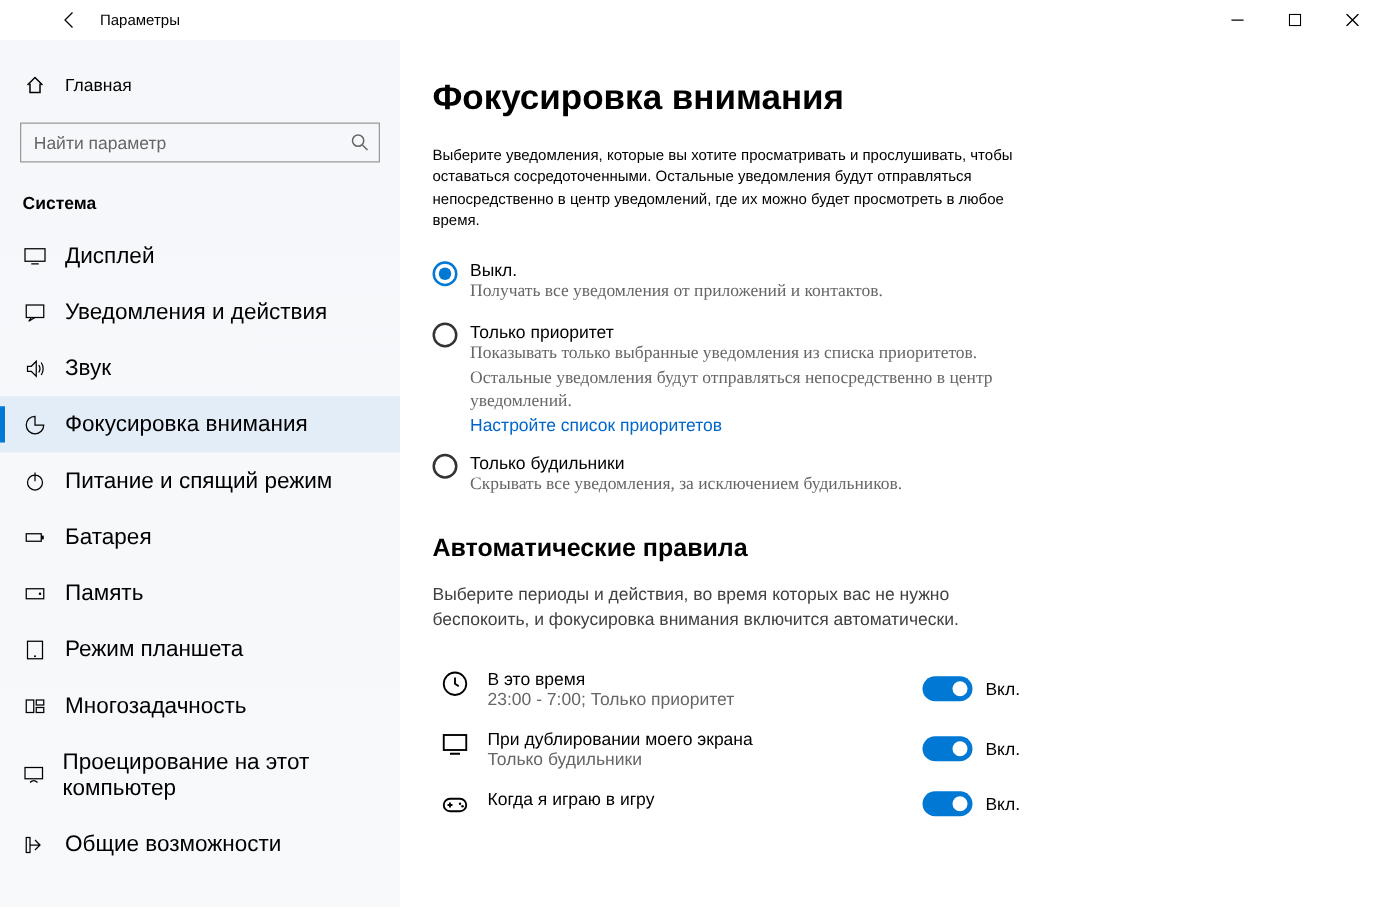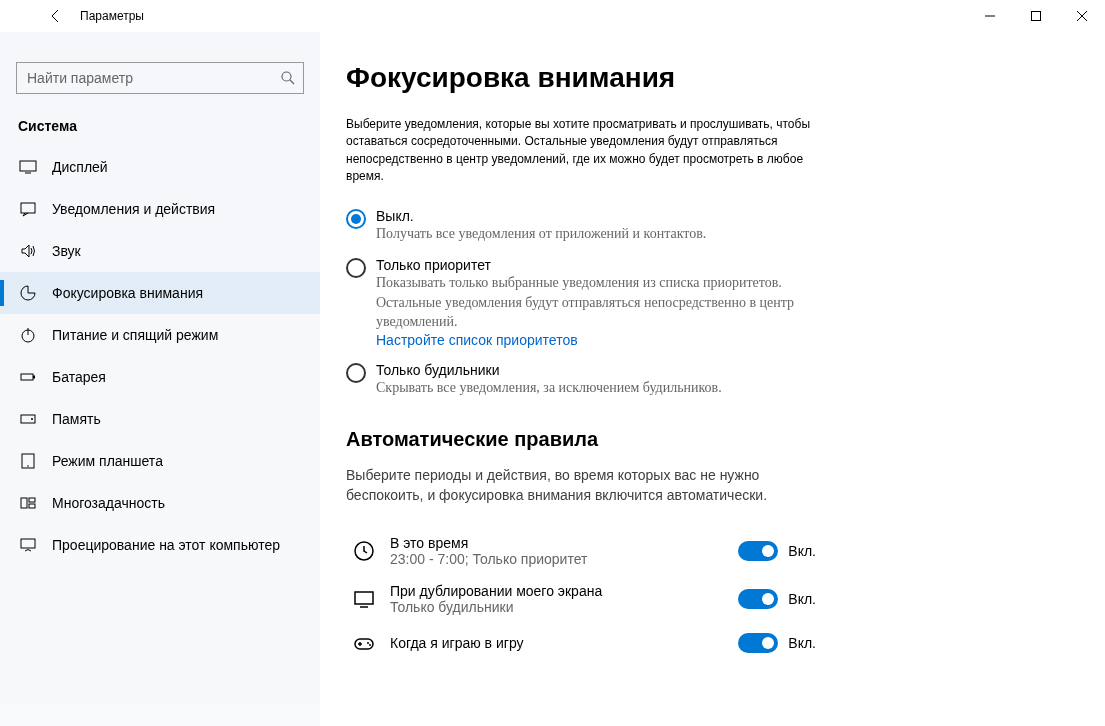--- a/index.html
+++ b/index.html
@@ -22,41 +22,41 @@
 .search-wrap { margin: 12px 16px 16px; position: relative; }
 .search-input { width: 100%; height: 32px; border: 1px solid #999; background: transparent; padding: 0 34px 0 10px; font-size: 14px; outline: none; }
 .search-input::placeholder { color: #666; }
 .search-icon { position: absolute; right: 8px; top: 50%; transform: translateY(-50%); }
 .category-label { padding: 8px 18px 12px; font-size: 14px; font-weight: 600; color: #000; }
 .nav-items { flex: 1; overflow-y: auto; }
 .nav-item { display: flex; align-items: center; padding: 12px 18px; cursor: pointer; position: relative; }
 .nav-item.selected::before { content: ""; position: absolute; left: 0; top: 8px; bottom: 8px; width: 4px; background: #0078d4; }
 .nav-item.selected { background: rgba(0,120,212,0.08); }
 .nav-item .icon { width: 20px; display: flex; justify-content: center; color: #000; }
-.nav-item .label { margin-left: 14px; font-size: 14px; color: #000; }
+.nav-item .label { margin-left: 14px; font-size: 18px; color: #000; }
 
 .content { flex: 1; overflow-y: auto; padding: 30px 40px 20px 26px; position: relative; }
 .content h1 { font-size: 28px; font-weight: 600; margin-bottom: 22px; }
 .desc { font-size: 12px; color: #000; line-height: 1.45; max-width: 470px; margin-bottom: 22px; }
 
 .radio-group { margin-bottom: 30px; }
 .radio-item { display: flex; margin-bottom: 14px; cursor: pointer; max-width: 470px; }
 .radio-circle { width: 20px; height: 20px; border: 2px solid #333; border-radius: 50%; flex-shrink: 0; display: flex; align-items: center; justify-content: center; margin-top: 1px; }
 .radio-item.selected .radio-circle { border-color: #0078d4; }
 .radio-dot { width: 10px; height: 10px; background: #0078d4; border-radius: 50%; display: none; }
 .radio-item.selected .radio-dot { display: block; }
 .radio-body { margin-left: 10px; }
 .radio-label { font-size: 14px; color: #000; }
 .radio-desc { font-size: 14px; color: #666; line-height: 1.4; font-family: Liberation Serif, serif; }
 .radio-link { font-size: 14px; color: #0066cc; cursor: pointer; }
 
 h2 { font-size: 20px; font-weight: 600; margin-bottom: 14px; }
 .rules-desc { font-size: 14px; color: #404040; line-height: 1.45; max-width: 470px; margin-bottom: 22px; }
 
-.rule-item { display: flex; align-items: center; padding: 8px 0; max-width: 470px; cursor: pointer; }
+.rule-item { display: flex; padding: 8px 0; max-width: 470px; cursor: pointer; }
 .rule-icon { width: 36px; display: flex; justify-content: center; color: #000; }
 .rule-body { flex: 1; margin-left: 8px; }
 .rule-title { font-size: 14px; color: #000; }
 .rule-sub { font-size: 14px; color: #666; }
 .toggle-wrap { display: flex; align-items: center; }
 .toggle { width: 40px; height: 20px; border-radius: 10px; background: #0078d4; position: relative; cursor: pointer; margin-right: 10px; }
 .toggle-knob { width: 12px; height: 12px; background: #fff; border-radius: 50%; position: absolute; top: 4px; right: 4px; }
 .toggle-label { font-size: 14px; color: #000; }
 
 svg { display: block; }
@@ -87,20 +87,28 @@
     <div class="win-btn">
         <svg viewBox="0 0 10 10">
           <path d="M0 0 L10 10 M10 0 L0 10" stroke="#000" stroke-width="1"></path>
         </svg>
       </div>
   </div>
 </div>
 
 <div class="body-wrap">
   <div class="sidebar">
+    <div class="home-row">
+      <span class="icon">
+        <svg width="16" height="16" viewBox="0 0 16 16">
+            <path d="M2 8 L8 2 L14 8 M4 7 V14 H12 V7" stroke="#000" stroke-width="1.2" fill="none"></path>
+          </svg>
+      </span>
+      <span class="label">Главная</span>
+    </div>
     <div class="search-wrap">
       <input class="search-input" placeholder="Найти параметр" style="">
       <span class="search-icon">
         <svg width="16" height="16" viewBox="0 0 16 16">
             <circle cx="6.5" cy="6.5" r="4.5" stroke="#666" stroke-width="1.2" fill="none"></circle>
             <path d="M10 10 L14 14" stroke="#666" stroke-width="1.2"></path>
           </svg>
       </span>
     </div>
     <div class="category-label">Система</div>
@@ -186,20 +194,29 @@
         <span class="label">Многозадачность</span>
       </div>
       <div class="nav-item">
         <span class="icon">
             <svg width="18" height="18" viewBox="0 0 18 18">
               <rect x="2" y="3" width="14" height="9" stroke="#000" fill="none"></rect>
               <path d="M6 15 Q9 12 12 15" stroke="#000" fill="none"></path>
             </svg>
           </span>
         <span class="label">Проецирование на этот компьютер</span>
+      </div>
+      <div class="nav-item">
+        <span class="icon">
+            <svg width="18" height="18" viewBox="0 0 18 18">
+              <path d="M5 9 H13 M9 5 L13 9 L9 13" stroke="#000" fill="none"></path>
+              <rect x="2" y="3" width="3" height="12" stroke="#000" fill="none"></rect>
+            </svg>
+          </span>
+        <span class="label">Общие возможности</span>
       </div>
     </div>
   </div>
 
   <div class="content">
     <h1>Фокусировка внимания</h1>
     <p class="desc">Выберите уведомления, которые вы хотите просматривать и прослушивать, чтобы оставаться сосредоточенными. Остальные уведомления будут отправляться непосредственно в центр уведомлений, где их можно будет просмотреть в любое время.</p>
 
     <div class="radio-group">
       <div class="radio-item selected">

